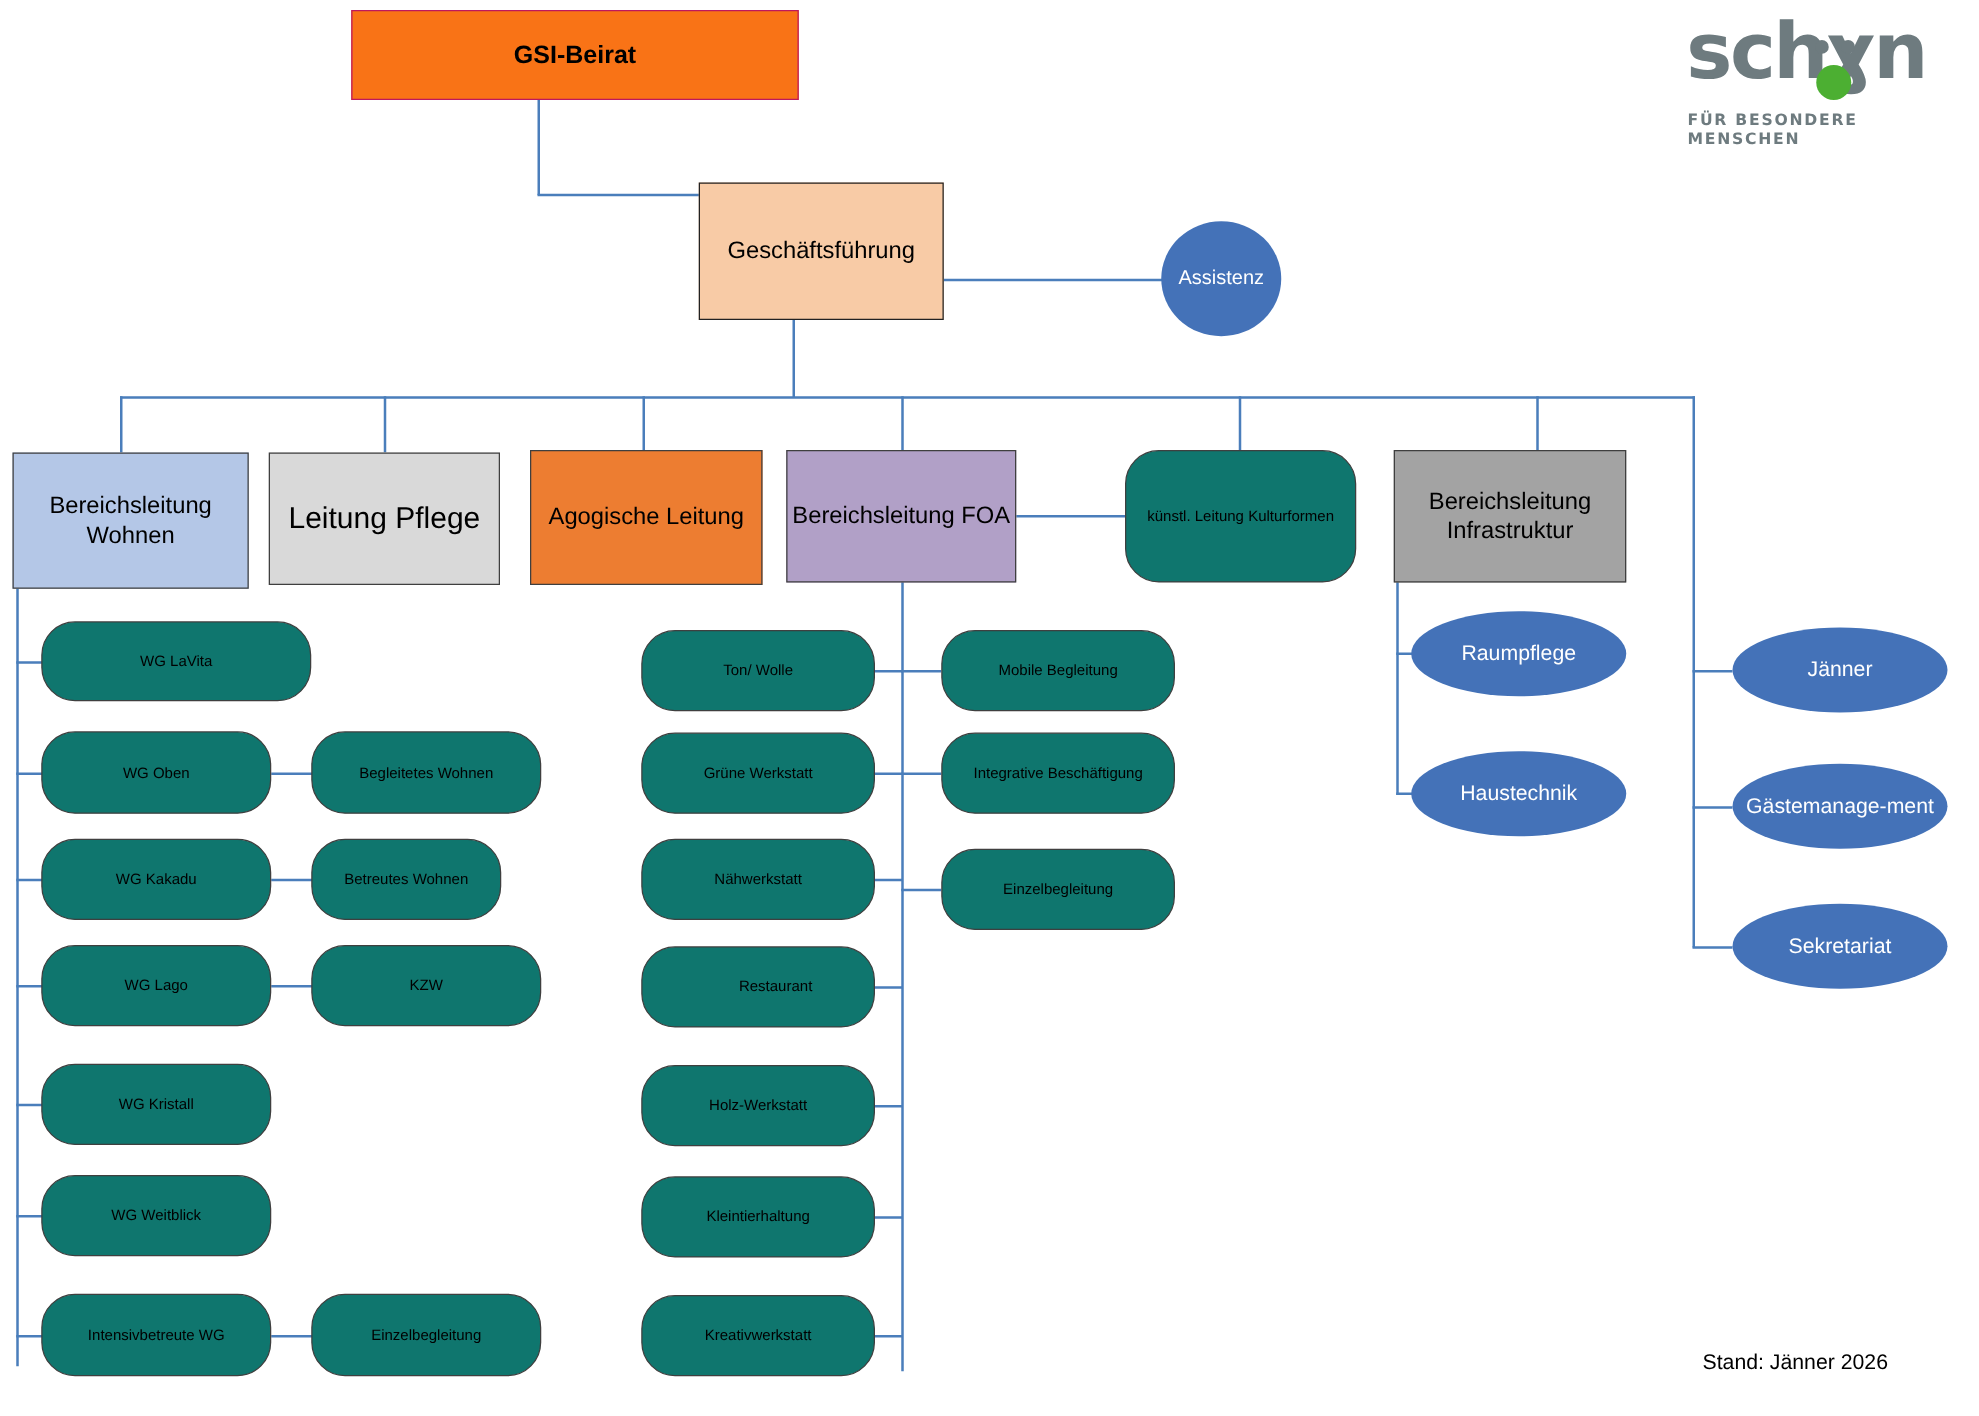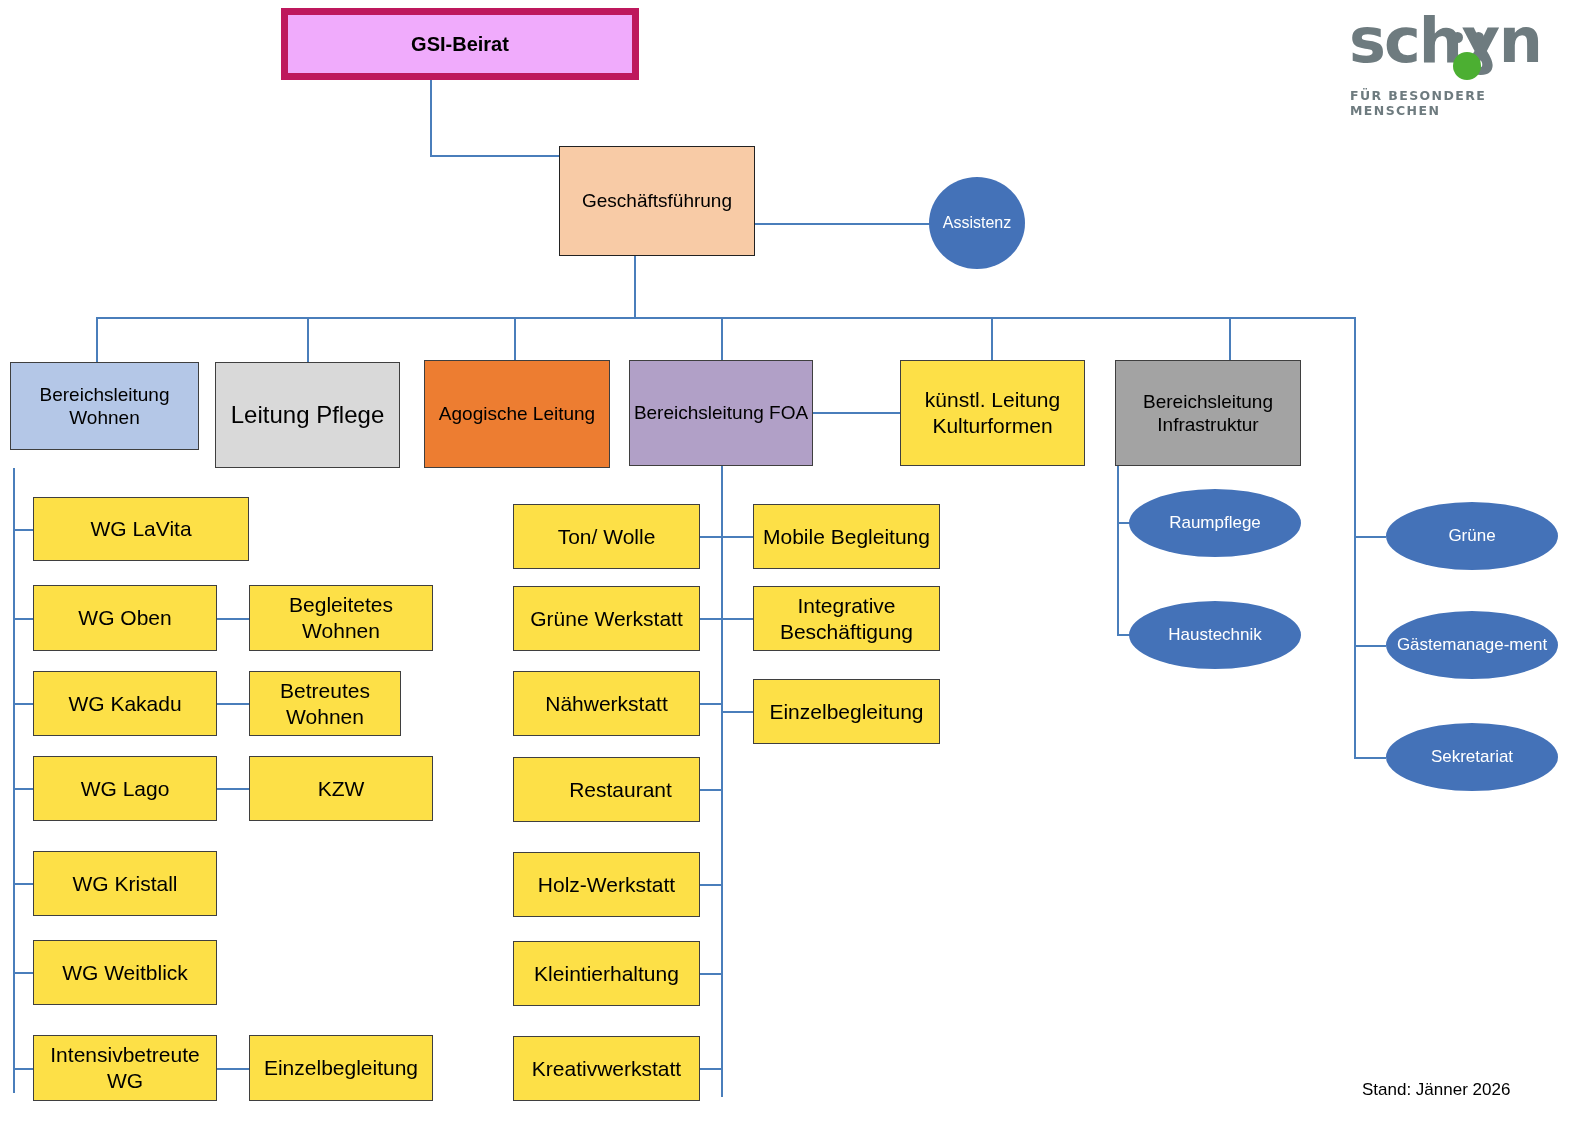--- a/index.html
+++ b/index.html
@@ -10,27 +10,27 @@
   
   .ln{position:absolute;background:#4A7EBB;}
   .ln.h{height:2px;}
   .ln.v{width:2px;}
 
   
   .node{position:absolute;box-sizing:border-box;display:flex;
         align-items:center;justify-content:center;text-align:center;
         line-height:1.22;}
   .box{border:1px solid #3f3f3f;}
-  .box.beirat{background:#f0abfc;border:7px solid #be185d;font-weight:bold;font-size:20px;align-items:center;}
+  .box.beirat{background:#f97316;border:1px solid #be185d;font-weight:bold;font-size:20px;align-items:center;}
   .box.gf{background:#F8CBA6;border:1px solid #222;font-size:19px;}
   .box.wohnen{background:#B4C7E7;font-size:19px;}
   .box.pflege{background:#D9D9D9;font-size:24px;}
   .box.agog{background:#ED7D31;font-size:19px;}
   .box.foa{background:#B1A0C7;font-size:19px;}
-  .box.gold{background:#fde047;font-size:21px;}
+  .box.gold{background:#0f766e;font-size:12px;border-radius:27px;}
   .box.infra{background:#a3a3a3;font-size:19px;}
 
   .ell{position:absolute;box-sizing:border-box;display:flex;
        align-items:center;justify-content:center;text-align:center;
        background:#4472B8;color:#ffffff;border-radius:50%;
        font-size:17px;line-height:1.2;}
   .ell.assist{font-size:16px;}
 
   
   #logo{position:absolute;left:1345px;top:8px;width:200px;height:96px;}
@@ -119,21 +119,21 @@
   </div>
 
   <div class="node box gf" style="left:559px;top:146px;width:196px;height:110px;">
     <span>Geschäftsführung</span>
   </div>
 
   <div class="ell assist" style="left:929px;top:177px;width:96px;height:92px;">
     <span>Assistenz</span>
   </div>
 
-  <div class="node box wohnen" style="left:10px;top:362px;width:189px;height:88px;">
+  <div class="node box wohnen" style="left:10px;top:362px;width:189px;height:109px;">
     <span>Bereichsleitung Wohnen</span>
   </div>
   <div class="node box pflege" style="left:215px;top:362px;width:185px;height:106px;">
     <span>Leitung Pflege</span>
   </div>
   <div class="node box agog" style="left:424px;top:360px;width:186px;height:108px;">
     <span>Agogische Leitung</span>
   </div>
   <div class="node box foa" style="left:629px;top:360px;width:184px;height:106px;">
     <span>Bereichsleitung FOA</span>
@@ -213,21 +213,21 @@
   </div>
 
   <div class="ell" style="left:1129px;top:489px;width:172px;height:68px;">
     <span>Raumpflege</span>
   </div>
   <div class="ell" style="left:1129px;top:601px;width:172px;height:68px;">
     <span>Haustechnik</span>
   </div>
 
   <div class="ell" style="left:1386px;top:502px;width:172px;height:68px;">
-    <span>Grüne</span>
+    <span>Jänner</span>
   </div>
   <div class="ell" style="left:1386px;top:611px;width:172px;height:68px;">
     <span>Gästemanage-ment</span>
   </div>
   <div class="ell" style="left:1386px;top:723px;width:172px;height:68px;">
     <span>Sekretariat</span>
   </div>
 
   <div id="stand">Stand: Jänner 2026</div>
 </div>

